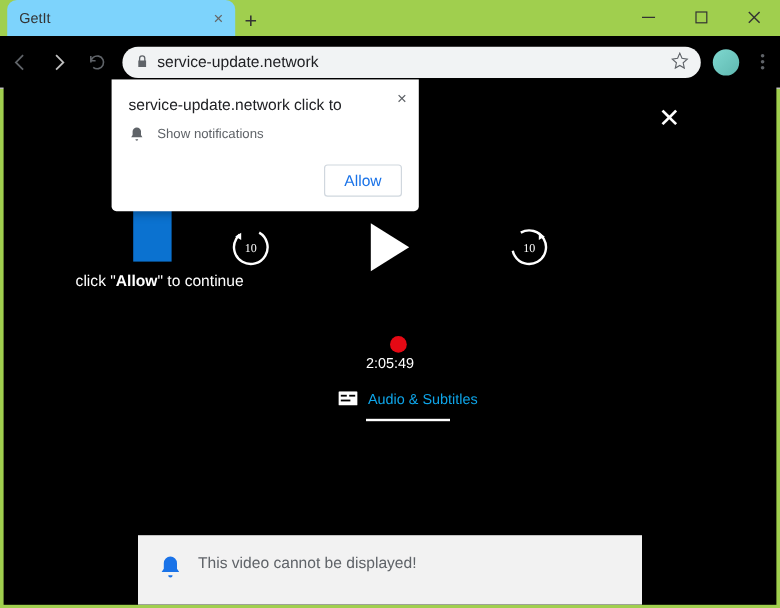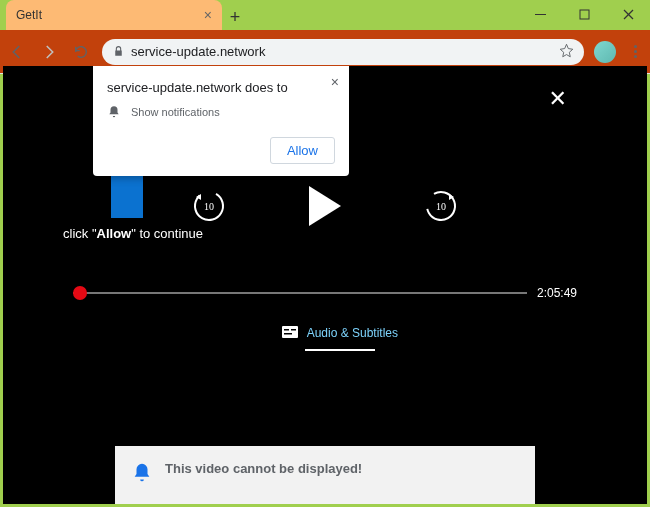--- a/index.html
+++ b/index.html
@@ -7,26 +7,26 @@
   
   
   .window { width: 650px; height: 507px; background: #a0cf4e; position: relative; }
   .titlebar { height: 28px; display: flex; align-items: flex-start; justify-content: flex-end; background: #a0cf4e; }
   .watermark { position: absolute; top: 4px; right: 180px; color: rgba(255,255,255,0.3); font-size: 20px; letter-spacing: 1px; font-weight: 500; }
   .win-btn { width: 44px; height: 28px; display: flex; align-items: center; justify-content: center; color: #333; }
   .win-btn svg { width: 11px; height: 11px; }
   
   
   .tabstrip { height: 30px; display: flex; align-items: flex-end; padding-left: 6px; background: #a0cf4e; position: absolute; top: 0; left: 0; right: 130px; }
-  .tab { background: #fdba74; height: 30px; width: 216px; border-radius: 8px 8px 0 0; display: flex; align-items: center; padding: 0 10px; font-size: 12px; color: #333; gap: 8px; }
+  .tab { background: #7dd3fc; height: 30px; width: 190px; border-radius: 8px 8px 0 0; display: flex; align-items: center; padding: 0 10px; font-size: 12px; color: #333; gap: 8px; }
   .tab-close { margin-left: auto; color: #666; font-size: 14px; line-height: 1; }
   .newtab { width: 26px; height: 26px; display: flex; align-items: center; justify-content: center; color: #333; font-size: 18px; }
   
   
-  .toolbar { position: absolute; top: 30px; left: 0; right: 0; height: 44px; background: #c2410c; display: flex; align-items: center; padding: 0 6px; gap: 10px; border-bottom: 1px solid #e5e5e5; }
+  .toolbar { position: absolute; top: 30px; left: 0; right: 0; height: 44px; background: #000000; display: flex; align-items: center; padding: 0 6px; gap: 10px; border-bottom: 1px solid #e5e5e5; }
   .nav-btn { width: 22px; height: 22px; display: flex; align-items: center; justify-content: center; color: #5f6368; }
   .nav-btn.disabled { color: #c0c0c0; }
   .omnibox { flex: 1; height: 26px; background: #f1f3f4; border-radius: 13px; display: flex; align-items: center; padding: 0 10px; font-size: 13px; color: #202124; gap: 6px; }
   .lock { width: 13px; height: 13px; }
   .omni-host { color: #202124; }
   .omni-path { color: #80868b; }
   .omnibox .star { margin-left: auto; color: #5f6368; }
   .avatar { width: 22px; height: 22px; border-radius: 50%; background: linear-gradient(135deg, #7fd8d0, #5fb8b0); }
   .menu-dots { width: 18px; display: flex; flex-direction: column; gap: 2px; align-items: center; }
   .menu-dots span { width: 3px; height: 3px; background: #5f6368; border-radius: 50%; }
@@ -47,32 +47,32 @@
   .close-x { position: absolute; top: 20px; right: 80px; color: #fff; font-size: 22px; }
   .blue-stub { position: absolute; top: 100px; left: 108px; width: 32px; height: 52px; background: #0b72d0; }
   .click-allow { position: absolute; top: 160px; left: 60px; color: #fff; font-size: 13px; }
   .click-allow b { font-weight: 700; }
   
   .controls { position: absolute; top: 120px; left: 0; right: 0; display: flex; align-items: center; justify-content: center; gap: 80px; font-family: Liberation Serif, serif; }
   .skip { width: 40px; height: 40px; position: relative; }
   .skip svg { width: 40px; height: 40px; }
   .play { width: 0; height: 0; border-left: 32px solid #fff; border-top: 20px solid transparent; border-bottom: 20px solid transparent; }
   
-  .progress { position: absolute; top: 220px; left: 70px; right: 70px; display: flex; align-items: center; gap: 10px; }
+  .progress { position: absolute; top: 220px; left: 70px; right: 70px; display: flex; align-items: center; gap: 10px; flex-direction: column; }
   .track { flex: 1; height: 2px; background: #777; position: relative; }
   .dot { position: absolute; left: 0; top: -6px; width: 14px; height: 14px; background: #e50914; border-radius: 50%; }
   .time { color: #fff; font-size: 12px; }
   
-  .subtitles { position: absolute; top: 260px; left: 0; right: 0; text-align: center; color: #7dd3fc; font-size: 12px; padding-left: 30px; }
+  .subtitles { position: absolute; top: 260px; left: 0; right: 0; text-align: center; color: #0ea5e9; font-size: 12px; padding-left: 30px; }
   .subtitles .cc { display: inline-block; vertical-align: middle; margin-right: 6px; }
   .underline { width: 70px; height: 2px; background: #fff; margin: 8px auto 0; }
   
   .banner { position: absolute; bottom: 0; left: 50%; transform: translateX(-50%); width: 420px; background: #f2f2f2; padding: 14px 16px 20px 16px; display: flex; gap: 12px; }
   .banner .bell-lg { width: 22px; height: 22px; flex-shrink: 0; margin-top: 2px; }
-  .banner-text { color: #5f6368; font-size: 13px; line-height: 1.35; font-weight: bold; }
+  .banner-text { color: #5f6368; font-size: 13px; line-height: 1.35; }
 </style>
 </head>
 <body>
 
 <div class="window">
 
   <div class="titlebar">
     <span class="watermark">computips</span>
     <div class="win-btn">
       <svg viewBox="0 0 11 11">
@@ -132,21 +132,21 @@
         <span></span>
         <span></span>
         <span></span>
       </div>
   </div>
 
   <div class="viewport">
 
     <div class="prompt">
       <span class="prompt-close">×</span>
-      <div class="prompt-head">service-update.network does to</div>
+      <div class="prompt-head">service-update.network click to</div>
       <div class="prompt-row">
         <svg class="bell-sm" viewBox="0 0 24 24">
             <path d="M12 2a6 6 0 0 0-6 6v5l-2 3h16l-2-3V8a6 6 0 0 0-6-6zm-2 17a2 2 0 0 0 4 0" fill="#5f6368"></path>
           </svg>
         <span>Show notifications</span>
       </div>
       <div class="prompt-actions">
         <button class="prompt-btn">Allow</button>
       </div>
     </div>

